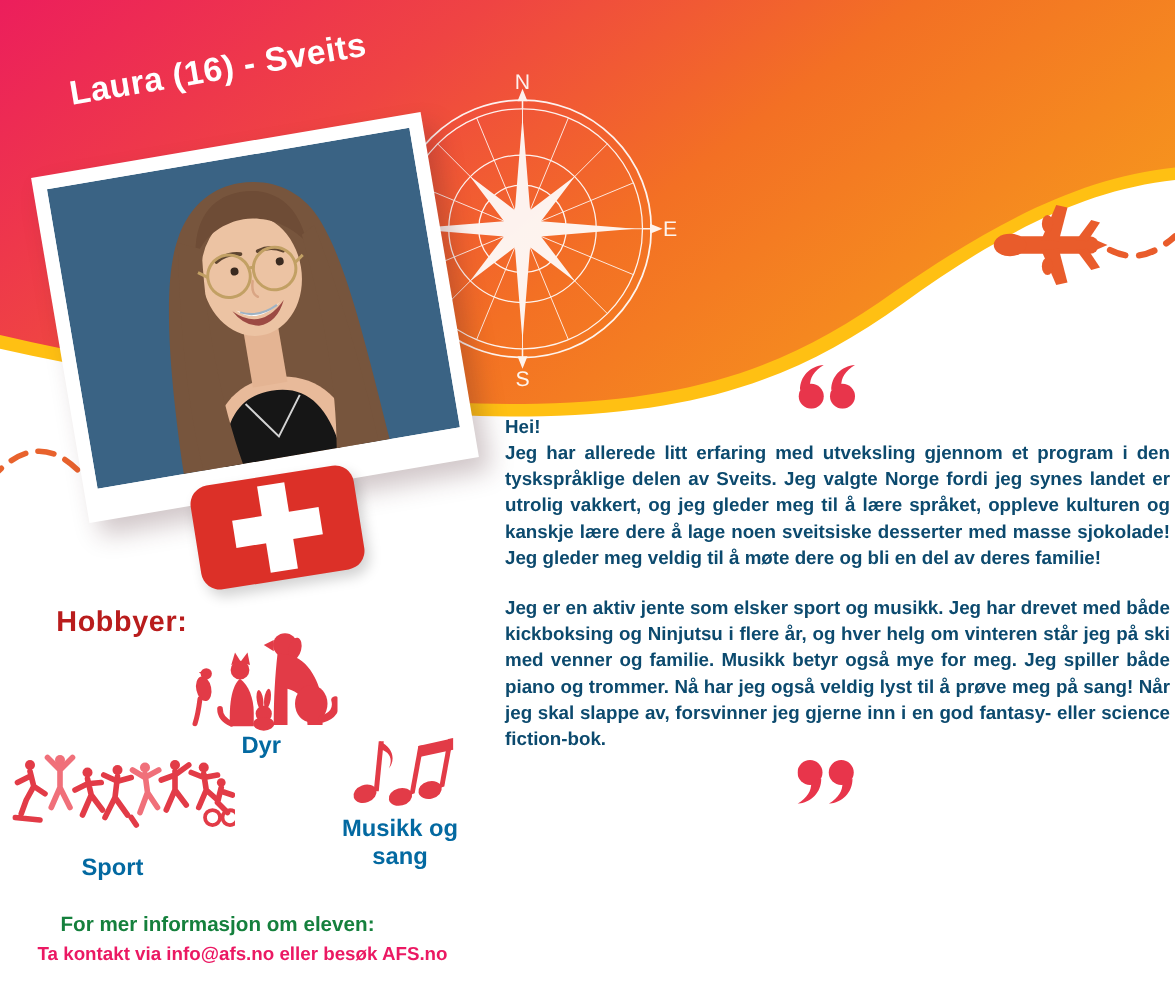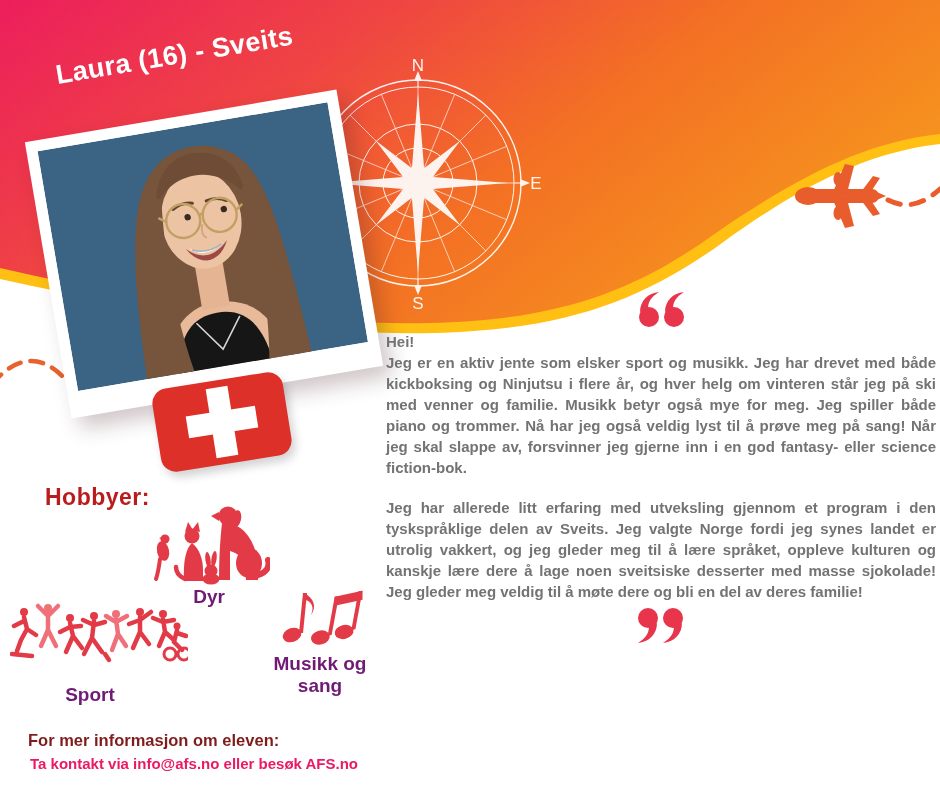--- a/index.html
+++ b/index.html
@@ -36,43 +36,43 @@
   .afs .org-block{position:absolute; left:60px; top:70px; color:#ffffff; line-height:1.12;}
   .afs .org{font-weight:bold; font-size:15px;}
   .afs .org-sub{font-style:italic; font-size:13px;}
   
   .hobby-heading{
     position:absolute; left:45px; top:484px; color:#b91c1c;
     font-size:23px; font-weight:bold; letter-spacing:.5px;
   }
   .hobby-icon{position:absolute;}
   .hobby-label{
-    position:absolute; color:#701a75; font-size:19px; font-weight:bold;
+    position:absolute; color:#0369a1; font-size:19px; font-weight:bold;
     text-align:center; line-height:1.15;
   }
   #pets-icon{left:148px; top:501px;}
   #label-dyr{left:148px; top:586px; width:122px;}
   #sport-icon{left:10px; top:596px;}
   #label-sport{left:30px; top:684px; width:120px;}
   #music-icon{left:276px; top:563px;}
   #label-musikk{left:268px; top:653px; width:104px;}
   
   .contact-info{
-    position:absolute; left:28px; top:731px; width:292px; 
-    color:#7f1d1d; font-size:16.5px; font-weight:bold;
+    position:absolute; left:28px; top:731px; width:292px; text-align:center;
+    color:#15803d; font-size:16.5px; font-weight:bold;
   }
   .contact-link{
     position:absolute; left:30px; top:755px; width:334px; text-align:left;
     color:#EB1963; font-size:15px; font-weight:bold;
   }
   
   .quote-col{position:absolute; left:386px; top:292px; width:550px;}
   .quote-mark{display:block; margin:0 auto 4px auto; width:46px; height:35px;}
   .quote-mark.close{margin:6px auto 0 auto; transform:rotate(180deg);}
-  .quote-text{color:#737373; font-size:15px; font-weight:bold; line-height:21px; text-align:justify;}
+  .quote-text{color:#0c4a6e; font-size:15px; font-weight:bold; line-height:21px; text-align:justify;margin-left:18px;}
   .quote-text .greeting{margin:0;}
   .quote-text p{margin:0 0 19px 0;}
   .quote-text p:last-child{margin-bottom:0;}
 </style>
 </head>
 <body>
 
 <div class="canvas">
 
   <svg class="bg-svg" viewBox="0 0 940 788" xmlns="http://www.w3.org/2000/svg">
@@ -262,22 +262,22 @@
         <circle cx="11" cy="25" r="10"></circle>
         <path d="M2,20 C2,9 10,1 21,0 C13,5 10,10 10,17 Z"></path>
         <g transform="translate(25,0)">
           <circle cx="11" cy="25" r="10"></circle>
           <path d="M2,20 C2,9 10,1 21,0 C13,5 10,10 10,17 Z"></path>
         </g>
       </g>
     </svg>
     <div class="quote-text">
       <div class="greeting">Hei!</div>
+      <p>Jeg har allerede litt erfaring med utveksling gjennom et program i den tyskspråklige delen av Sveits. Jeg valgte Norge fordi jeg synes landet er utrolig vakkert, og jeg gleder meg til å lære språket, oppleve kulturen og kanskje lære dere å lage noen sveitsiske desserter med masse sjokolade! Jeg gleder meg veldig til å møte dere og bli en del av deres familie!</p>
       <p>Jeg er en aktiv jente som elsker sport og musikk. Jeg har drevet med både kickboksing og Ninjutsu i flere år, og hver helg om vinteren står jeg på ski med venner og familie. Musikk betyr også mye for meg. Jeg spiller både piano og trommer. Nå har jeg også veldig lyst til å prøve meg på sang! Når jeg skal slappe av, forsvinner jeg gjerne inn i en god fantasy- eller science fiction-bok.</p>
-      <p>Jeg har allerede litt erfaring med utveksling gjennom et program i den tyskspråklige delen av Sveits. Jeg valgte Norge fordi jeg synes landet er utrolig vakkert, og jeg gleder meg til å lære språket, oppleve kulturen og kanskje lære dere å lage noen sveitsiske desserter med masse sjokolade! Jeg gleder meg veldig til å møte dere og bli en del av deres familie!</p>
     </div>
     <svg class="quote-mark close" viewBox="0 0 46 35" xmlns="http://www.w3.org/2000/svg">
       <g fill="#E8354B">
         <circle cx="11" cy="25" r="10"></circle>
         <path d="M2,20 C2,9 10,1 21,0 C13,5 10,10 10,17 Z"></path>
         <g transform="translate(25,0)">
           <circle cx="11" cy="25" r="10"></circle>
           <path d="M2,20 C2,9 10,1 21,0 C13,5 10,10 10,17 Z"></path>
         </g>
       </g>

